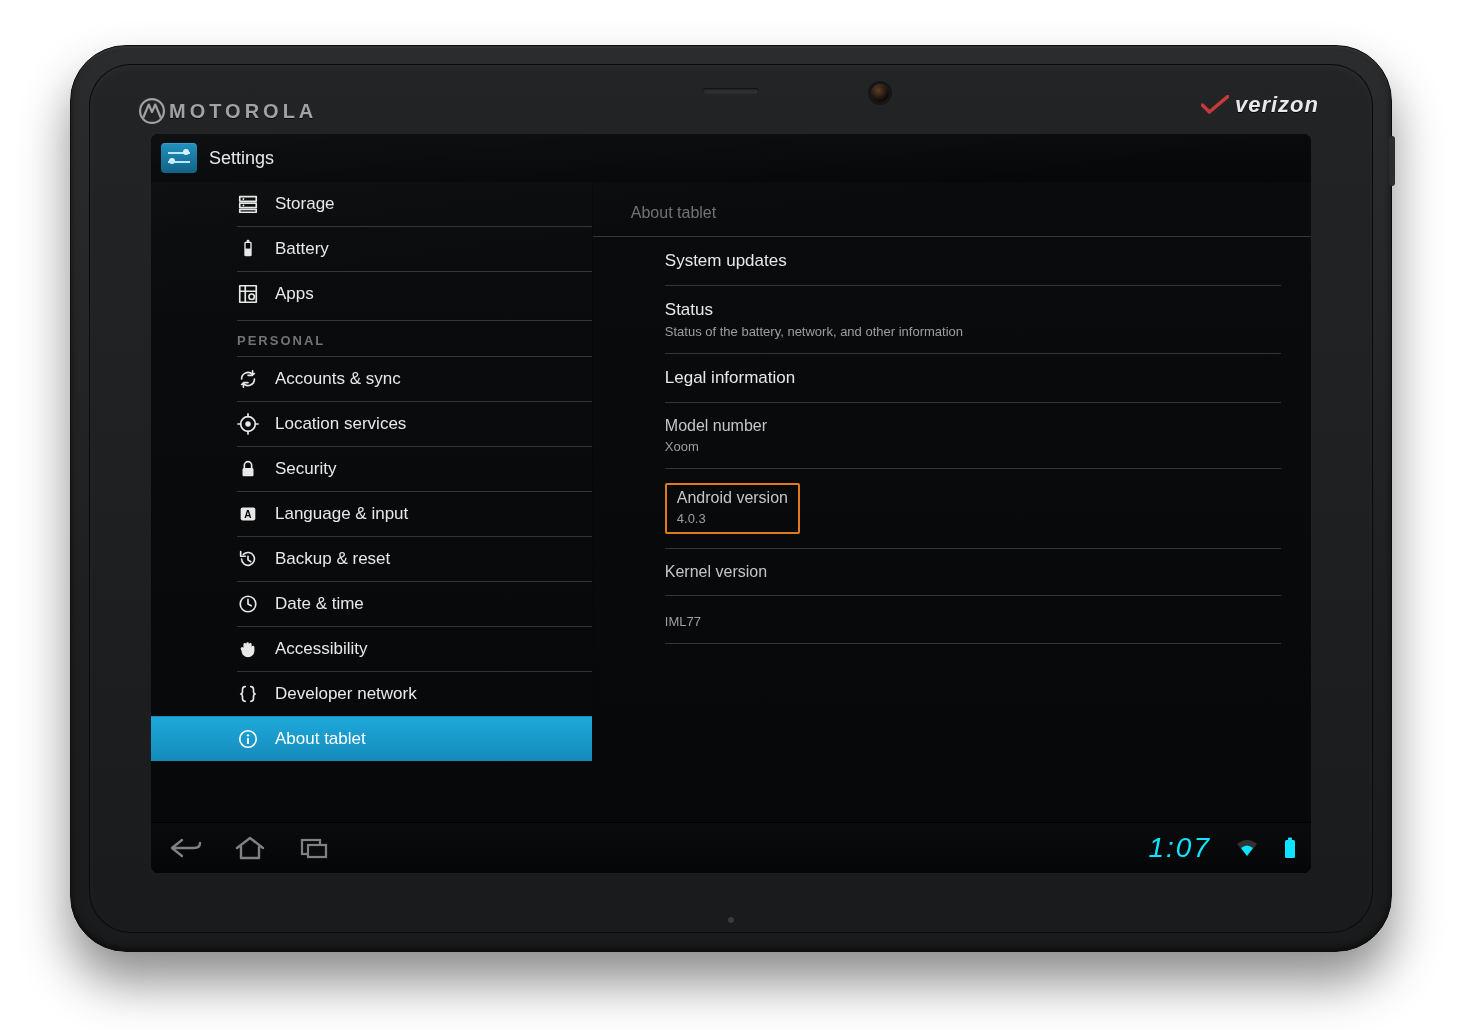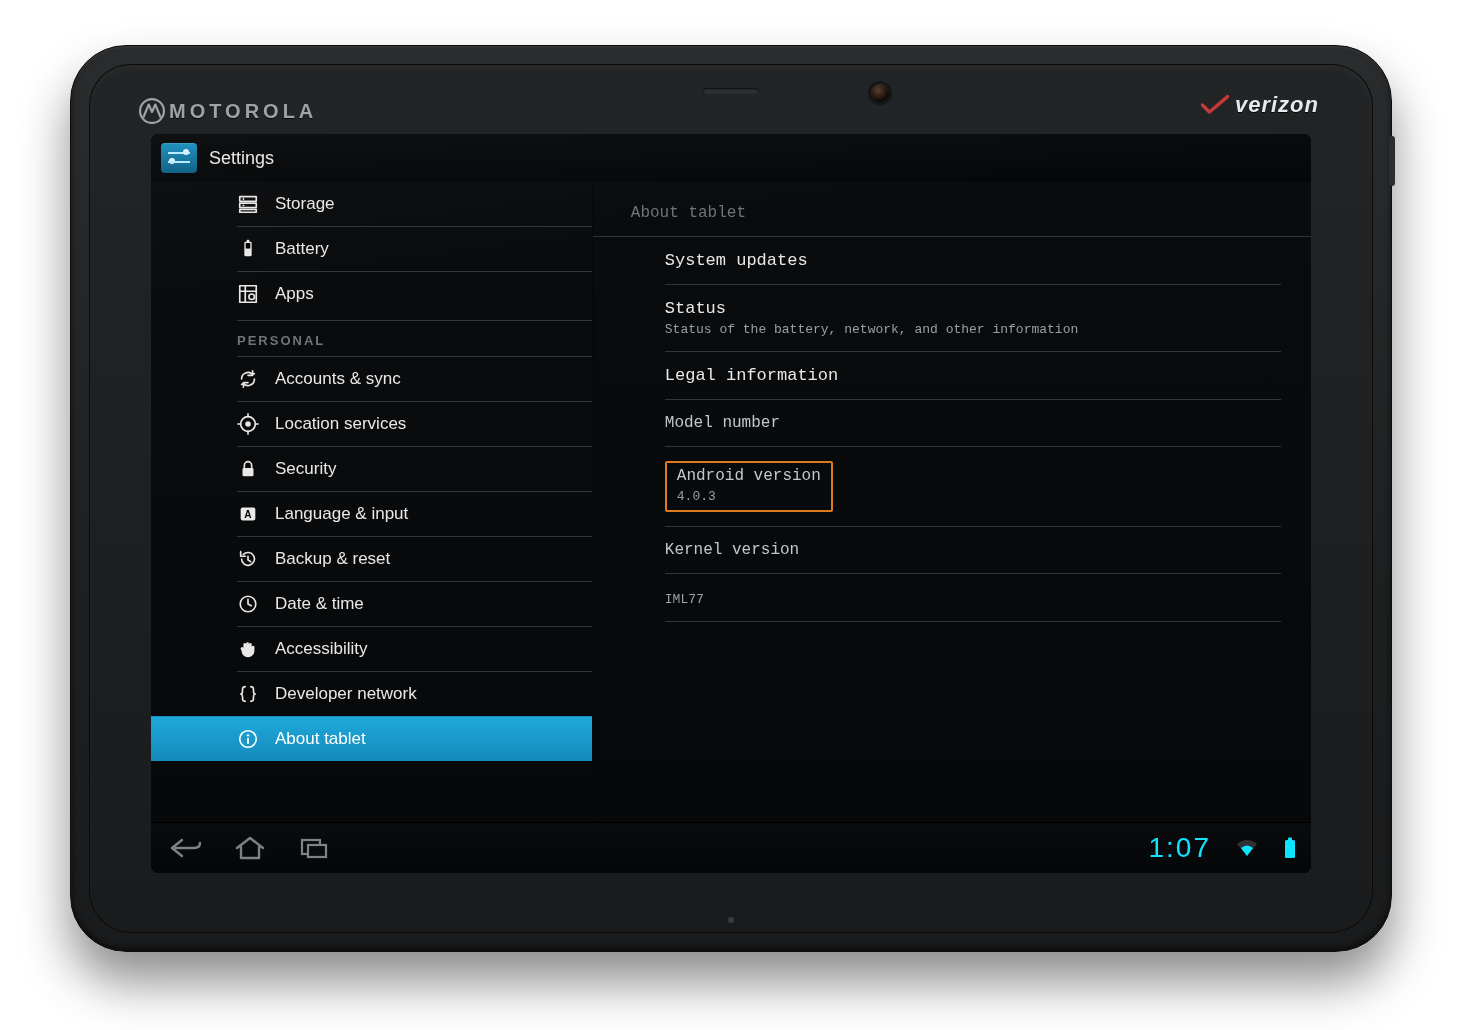--- a/index.html
+++ b/index.html
@@ -179,21 +179,20 @@
     position: relative;
   }
   .nav-wrap .nav-item.selected {
     margin-left: -86px; padding-left: 86px;
     margin-right: 0;
   }
   
   .right-pane {
     flex: 1;
     background: linear-gradient(180deg, #0a0b0d 0%, #07080a 100%);
-    font-family: Liberation Mono, monospace;
   }
   .right-header {
     color: var(--text-faint); font-size: 16px;
     padding: 22px 0 14px 38px;
     border-bottom: 1px solid var(--divider);
   }
   .pref-list {
     padding: 0 30px 0 72px;
   }
   .pref {
@@ -213,21 +212,21 @@
   }
   
   .system-bar {
     position: absolute; left: 0; right: 0; bottom: 0; height: 50px;
     background: linear-gradient(180deg, #0a0b0c 0%, #050607 100%);
     border-top: 1px solid #000;
     display: flex; align-items: center; justify-content: space-between;
     padding: 0 14px;
   }
   .sysbar-left { display: flex; align-items: center; gap: 22px; }
-  .sysbar-right { display: flex; align-items: center; gap: 24px; }
+  .sysbar-right { display: flex; align-items: center; gap: 24px; font-style: italic; }
   .sys-btn { width: 42px; height: 30px; display:flex; align-items:center; justify-content:center; cursor:pointer; }
   .clock {
     color: var(--holo-blue-bright); font-family: "Arial Narrow", Arial, sans-serif;
     font-size: 28px; letter-spacing: 2px; font-weight: 300;
   }
   .wifi, .battery { display:inline-flex; }
 </style>
 </head>
 <body>
 
@@ -393,20 +392,21 @@
                   </div>
                   <div class="pref">
                     <div class="pref-title">Status</div>
                     <div class="pref-sub" style="white-space: pre-line;">Status of the battery, network, and other information</div>
                   </div>
                   <div class="pref">
                     <div class="pref-title">Legal information</div>
                   </div>
                   <div class="pref readonly small">
                     <div class="pref-title dim">Model number</div>
+                    <div class="pref-sub" style="white-space: pre-line;">Xoom</div>
                   </div>
                   <div class="pref readonly small"><span class="hl-box"><div class="pref-title dim">Android version</div><div class="pref-sub">4.0.3</div></span></div>
                   <div class="pref readonly small">
                     <div class="pref-title dim">Kernel version</div>
                   </div>
                   <div class="pref readonly small">
                     <div class="pref-sub" style="white-space: pre-line;">IML77</div>
                   </div>
                 </div>
             </div>

